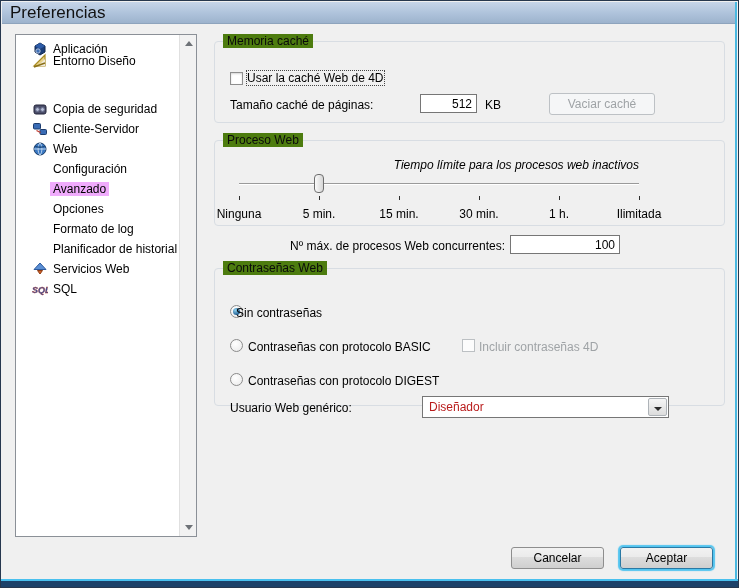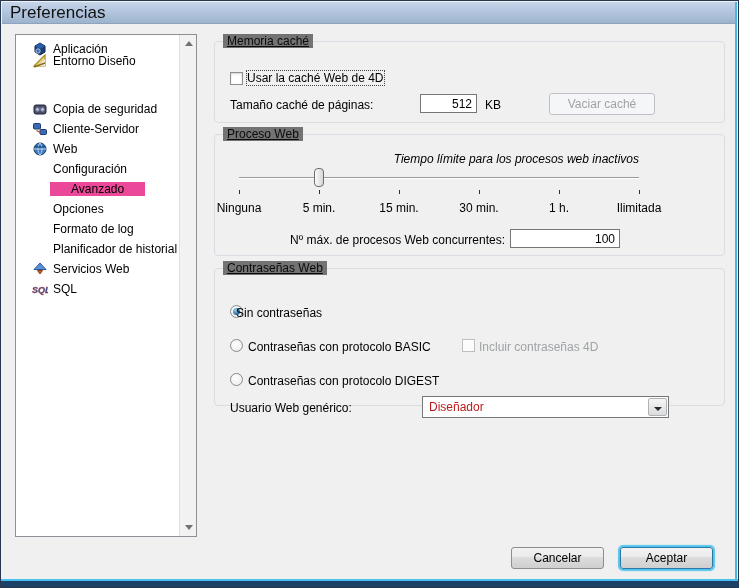--- a/index.html
+++ b/index.html
@@ -28,24 +28,24 @@
     background:#f2f2f2; border-left:1px solid #e0e0e0;
   }
   .sb-btn { position:absolute; left:0; right:0; height:17px; background:#f2f2f2; }
   .sb-btn.up { top:0; } .sb-btn.down { bottom:0; }
   .sb-arrow { position:absolute; left:5px; width:0; height:0; }
   .sb-arrow.up { top:6px; border-left:4px solid transparent; border-right:4px solid transparent; border-bottom:5px solid #6e7277; }
   .sb-arrow.down { top:6px; border-left:4px solid transparent; border-right:4px solid transparent; border-top:5px solid #6e7277; }
   .tree-item { position:absolute; left:0; width:160px; height:20px; font-size:12px; color:#000; cursor:default; }
   .tree-item .ticon { position:absolute; left:16px; top:2px; width:16px; height:16px; }
   .tree-item .tlabel { position:absolute; left:37px; top:3px; white-space:nowrap; }
-  .tree-item.selected .tlabel { background:#ec4899; padding:0 21px; left:34px; }
+  .tree-item.selected .tlabel { background:#f0abfc; padding:0 3px; left:34px; }
   
   .group { position:absolute; left:213px; width:511px; border:1px solid #d8dde3; border-radius:4px; }
-  .group-title { position:absolute; top:-8px; left:8px; background:#737373; padding:0 4px; font-size:12px; color:#0a0a0a; white-space:nowrap;text-decoration:underline; }
+  .group-title { position:absolute; top:-8px; left:8px; background:#4d7c0f; padding:0 4px; font-size:12px; color:#0a0a0a; white-space:nowrap; }
   .label { position:absolute; font-size:12px; color:#000; white-space:nowrap; }
   .label.disabled { color:#9fa3a6; }
   
   .checkbox {
     position:absolute; width:13px; height:13px; background:#fff;
     border:1px solid #8e8e8e; box-shadow:inset 0 1px 2px #d5d5d5;
   }
   .checkbox.disabled { border-color:#bcc0c3; box-shadow:none; background:#fcfcfc; }
   .radio {
     position:absolute; width:13px; height:13px; border-radius:50%;
@@ -222,21 +222,21 @@
     <span class="checkbox" style="left:15px; top:30px;"></span>
     <span class="label focus-dotted" style="left:32px; top:29px;">Usar la caché Web de 4D</span>
     <span class="label" style="left:15px; top:56px;">Tamaño caché de páginas:</span>
     <input class="tb-input" style="left: 205px; top: 52px; width: 57px; height: 19px;" value="512">
     <span class="label" style="left:270px; top:56px;">KB</span>
     <div class="btn disabled" style="left:334px; top:51px; width:106px; height:22px;">
       <span class="btn-text">Vaciar caché</span>
     </div>
   </div>
 
-  <div class="group" style="top:133px; height:122px;">
+  <div class="group" style="top:139px; height:86px;">
     <span class="group-title">Proceso Web</span>
     <div class="label" style="left:24px; top:17px; width:400px; text-align:right;font-style:italic;">Tiempo límite para los procesos web inactivos</div>
     <div class="slider-track" style="left:24px; top:42px; width:400px;"></div>
     <div class="slider-thumb" style="left:99px; top:33px;"></div>
 
     <span class="tick" style="left:24px; top:55px;"></span>
     <span class="tick" style="left:104px; top:55px;"></span>
     <span class="tick" style="left:184px; top:55px;"></span>
     <span class="tick" style="left:264px; top:55px;"></span>
     <span class="tick" style="left:344px; top:55px;"></span>

